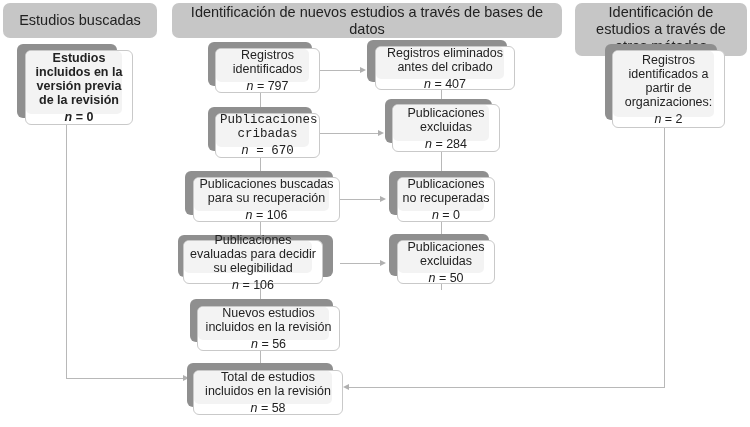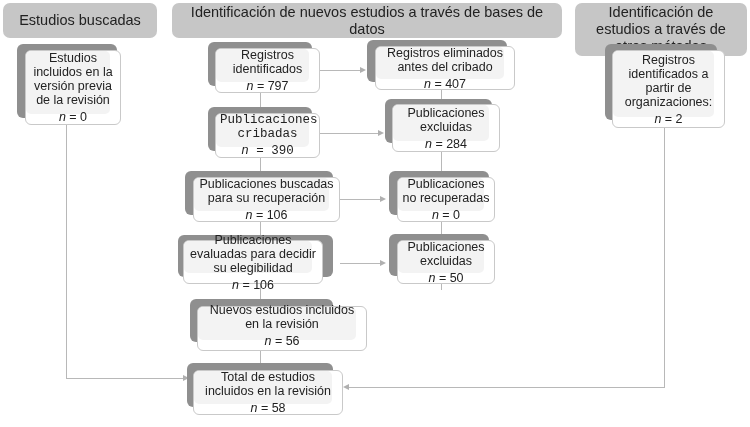--- a/index.html
+++ b/index.html
@@ -54,21 +54,21 @@
 <div class="line" style="left:320px;top:70px;width:42px;height:1px;"></div>
 <div class="arrow right" style="left:360px;top:67px;"></div>
 <div class="line" style="left:320px;top:133px;width:60px;height:1px;"></div>
 <div class="arrow right" style="left:378px;top:130px;"></div>
 <div class="line" style="left:340px;top:199px;width:42px;height:1px;"></div>
 <div class="arrow right" style="left:380px;top:196px;"></div>
 <div class="line" style="left:340px;top:263px;width:42px;height:1px;"></div>
 <div class="arrow right" style="left:380px;top:260px;"></div>
 
 <div class="shadow" style="left:17px;top:44px;width:100px;height:74px;"></div>
-<div class="box" style="left:25px;top:50px;width:96px;height:75px;">
+<div class="box" style="left:25px;top:50px;width:108px;height:75px;font-weight:bold;">
   <div class="inner"></div>
   <span class="lbl">Estudios incluidos en la versión previa de la revisión</span>
   <span class="n"><i>n</i> <span>= 0</span></span>
 </div>
 
 <div class="shadow" style="left:208px;top:42px;width:104px;height:44px;"></div>
 <div class="box" style="left:215px;top:48px;width:105px;height:45px;">
   <div class="inner"></div>
   <span class="lbl">Registros identificados</span>
   <span class="n"><i>n</i> <span>= 797</span></span>
@@ -78,21 +78,21 @@
 <div class="box" style="left:375px;top:46px;width:140px;height:44px;">
   <div class="inner"></div>
   <span class="lbl">Registros eliminados antes del cribado</span>
   <span class="n"><i>n</i> <span>= 407</span></span>
 </div>
 
 <div class="shadow" style="left:208px;top:107px;width:104px;height:44px;"></div>
 <div class="box" style="left:215px;top:113px;width:105px;height:45px;font-family:Liberation Mono, monospace;">
   <div class="inner"></div>
   <span class="lbl">Publicaciones cribadas</span>
-  <span class="n"><i>n</i> <span>= 390</span></span>
+  <span class="n"><i>n</i> <span>= 670</span></span>
 </div>
 
 <div class="shadow" style="left:385px;top:99px;width:107px;height:44px;"></div>
 <div class="box" style="left:392px;top:104px;width:108px;height:48px;">
   <div class="inner"></div>
   <span class="lbl">Publicaciones excluidas</span>
   <span class="n"><i>n</i> <span>= 284</span></span>
 </div>
 
 <div class="shadow" style="left:185px;top:171px;width:148px;height:44px;"></div>
@@ -117,21 +117,21 @@
 </div>
 
 <div class="shadow" style="left:389px;top:234px;width:100px;height:42px;"></div>
 <div class="box" style="left:397px;top:240px;width:98px;height:44px;">
   <div class="inner"></div>
   <span class="lbl">Publicaciones excluidas</span>
   <span class="n"><i>n</i> <span>= 50</span></span>
 </div>
 
 <div class="shadow" style="left:190px;top:299px;width:143px;height:43px;"></div>
-<div class="box" style="left:197px;top:306px;width:170px;height:45px;justify-content:flex-end;">
+<div class="box" style="left:197px;top:306px;width:143px;height:45px;">
   <div class="inner"></div>
   <span class="lbl">Nuevos estudios incluidos en la revisión</span>
   <span class="n"><i>n</i> <span>= 56</span></span>
 </div>
 
 <div class="shadow" style="left:187px;top:363px;width:146px;height:44px;"></div>
 <div class="box" style="left:193px;top:370px;width:150px;height:45px;">
   <div class="inner"></div>
   <span class="lbl">Total de estudios incluidos en la revisión</span>
   <span class="n"><i>n</i> <span>= 58</span></span>

